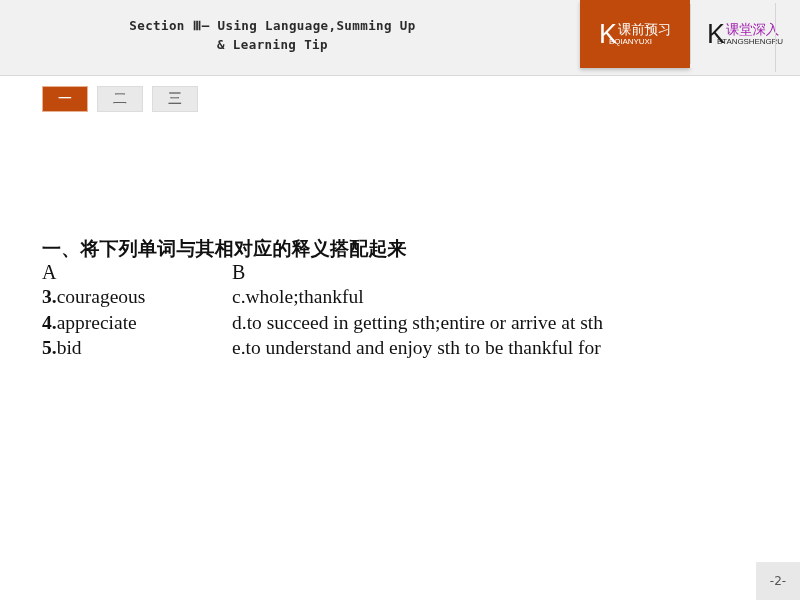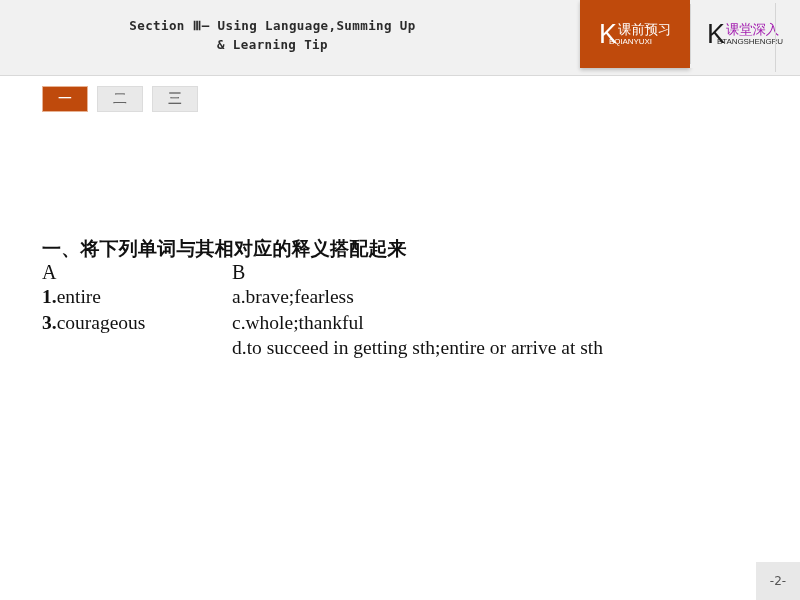--- a/index.html
+++ b/index.html
@@ -251,31 +251,32 @@
 
 <div class="content">
 
   <div class="q-heading">一、将下列单词与其相对应的释义搭配起来</div>
 
   <div class="col-heads">
     <span class="ca">A</span>
     <span class="cb">B</span>
   </div>
 
-  <div class="match-row">
-    <span class="left"><span class="idx">1.</span><span>entire</span></span>
-    <span class="right"><span>a.</span><span>brave;fearless</span></span>
-  </div>
 
 
   <div class="match-row">
     <span class="left"><span class="idx">3.</span><span>courageous</span></span>
     <span class="right"><span>c.</span><span>whole;thankful</span></span>
   </div>
 
   <div class="match-row">
+    <span class="left"><span class="idx">4.</span><span>appreciate</span></span>
     <span class="right"><span>d.</span><span>to succeed in getting sth;entire or arrive at sth</span></span>
   </div>
 
+  <div class="match-row">
+    <span class="left"><span class="idx">5.</span><span>bid</span></span>
+    <span class="right"><span>e.</span><span>to understand and enjoy sth to be thankful for</span></span>
+  </div>
 
 </div>
 
 <div class="page-badge">-2-</div>
 
 </body></html>

